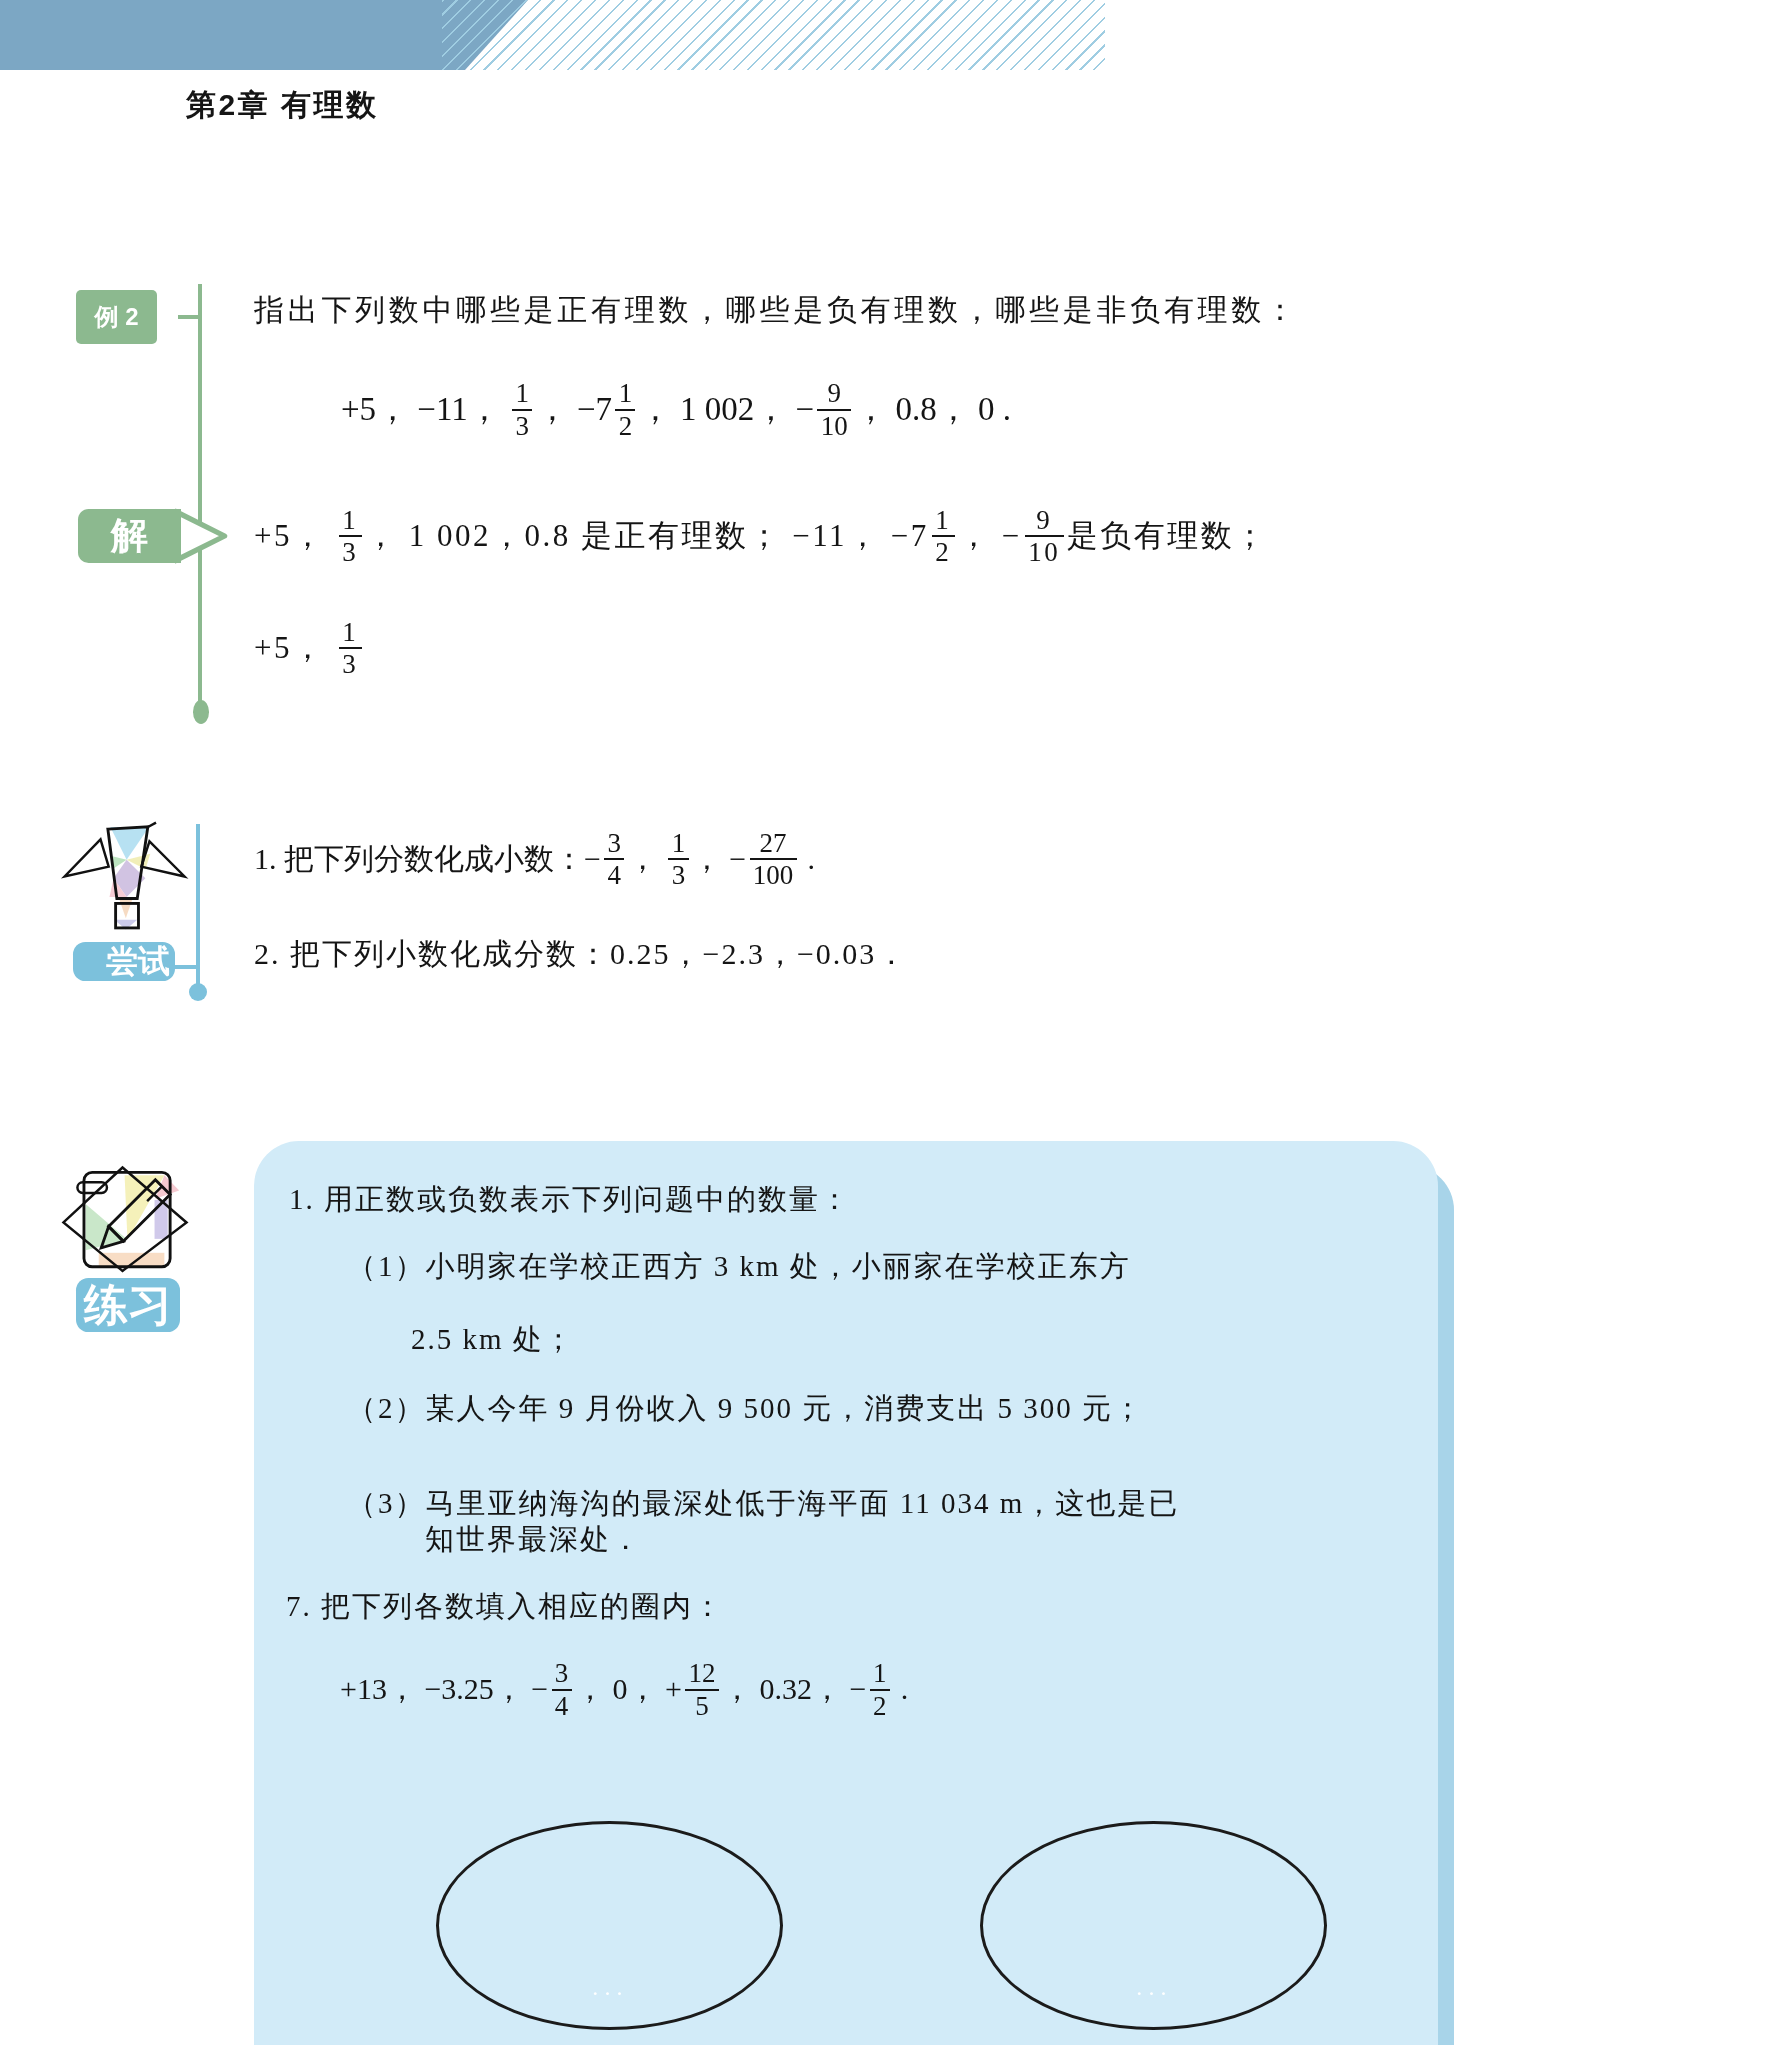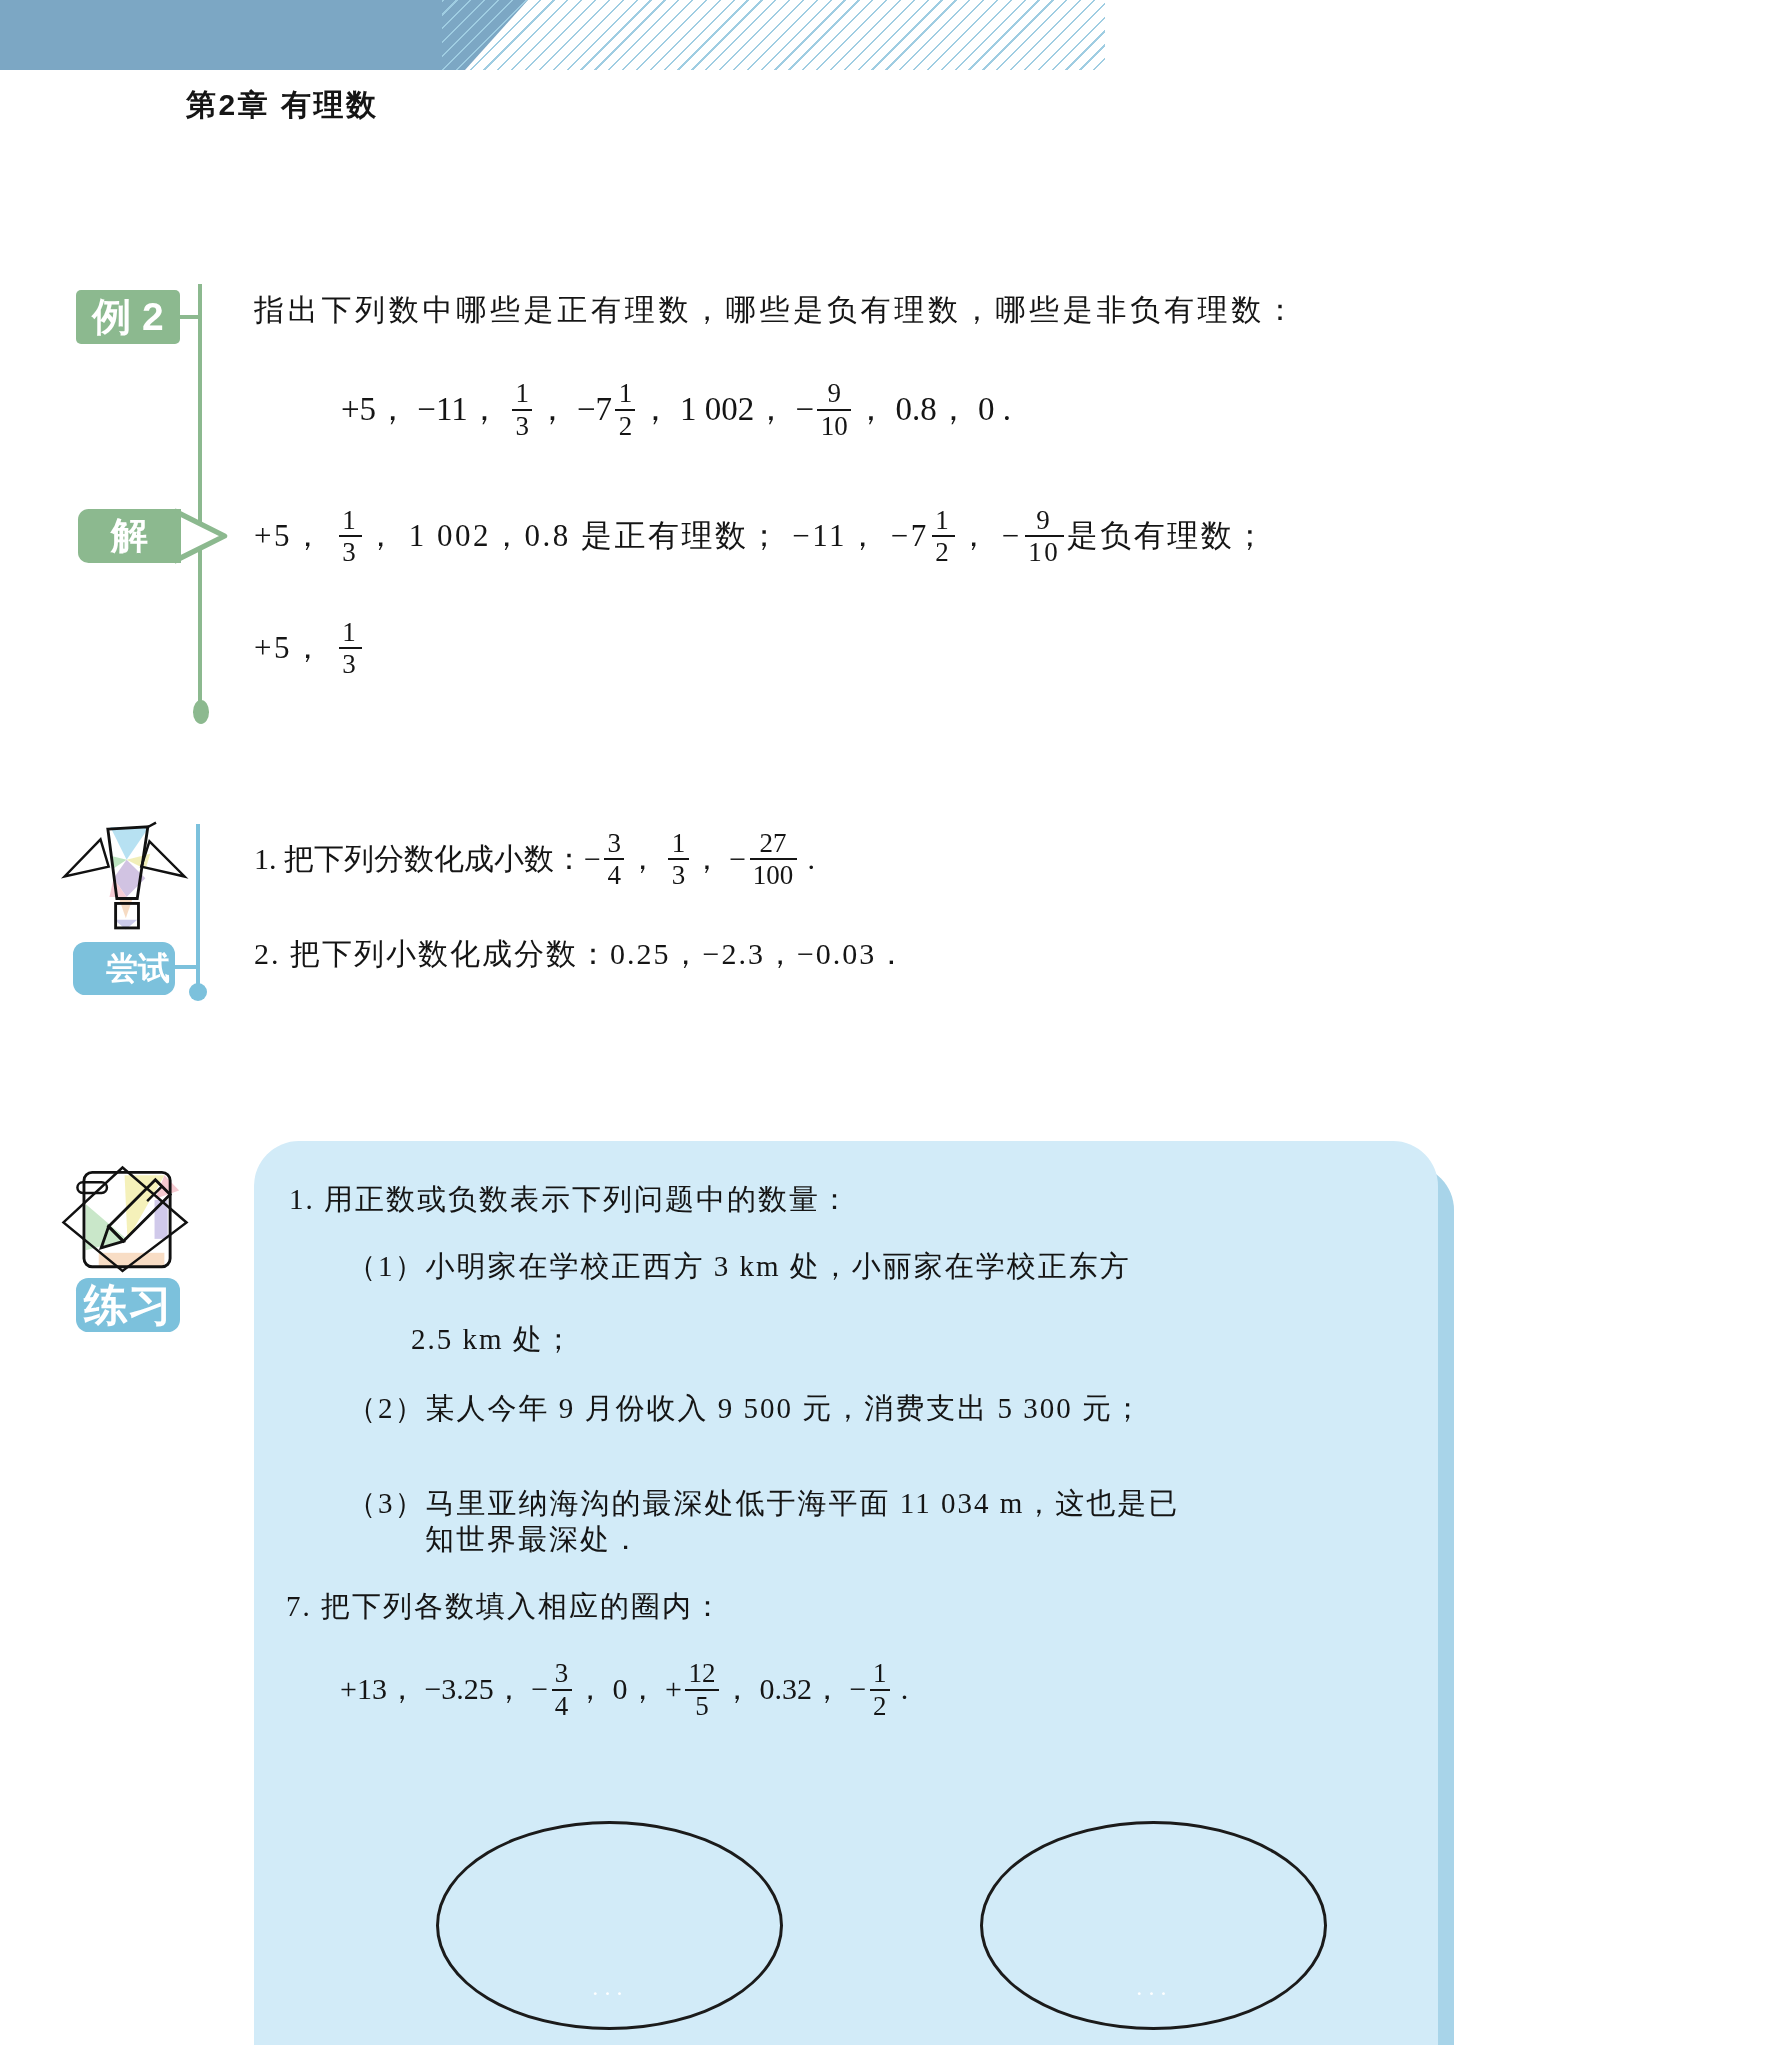--- a/index.html
+++ b/index.html
@@ -20,41 +20,41 @@
 
   
   .banner{left:0;top:0;width:528px;height:70px;background:var(--banner-blue,#7ca7c4);
     clip-path:polygon(0 0,100% 0,calc(100% - 63px) 100%,0 100%);}
   .hatch{left:442px;top:0;width:663px;height:70px;
     background:repeating-linear-gradient(135deg,var(--hatch-blue,#9fcde2) 0 1.6px,transparent 1.6px 9.8px);}
   .chapter{left:186px;top:85px;font-size:30px;font-weight:bold;letter-spacing:2.5px;text-align:right;}
 
   
   .badge{display:flex;align-items:center;justify-content:center;color:#fff;font-weight:bold;}
-  .badge-ex{left:76px;top:290px;width:104px;height:54px;border-radius:5px;
-    background:var(--green,#8cb98f);font-size:39px;z-index:3;}
+  .badge-ex{left:76px;top:290px;width:81px;height:54px;border-radius:5px;
+    background:var(--green,#8cb98f);font-size:24px;z-index:3;}
   .ex-connector{left:178px;top:315px;width:21px;height:4.1px;background:var(--green,#8cb98f);}
   .ex-vline{left:198px;top:284px;width:4.1px;height:432px;background:var(--green,#8cb98f);z-index:1;}
   .ex-dot{left:193px;top:700px;width:16.4px;height:24px;border-radius:50%;background:var(--green,#8cb98f);}
   .prompt{left:254px;top:290px;font-size:30px;letter-spacing:3.7px;}
 
   .badge-sol{left:78px;top:509px;width:103px;height:54px;border-radius:10.6px 0 0 10.6px;
     background:var(--green,#8cb98f);font-size:37px;z-index:3;}
   .sol-arrow{left:175px;top:506px;z-index:2;}
 
   
   .mathline{display:flex;align-items:center;white-space:pre;font-size:33px;}
   .mathline .mtext{line-height:1.15;}
   .frac{display:inline-flex;flex-direction:column;align-items:center;margin:0 3.3px;vertical-align:middle;}
   .frac .num,.frac .den{font-size:27px;line-height:1.12;padding:0 3.3px;}
   .frac .bar{align-self:stretch;height:0;border-top:2.5px solid var(--ink,#151515);}
   .cjkline{font-size:30px;letter-spacing:2.5px;}
 
   
-  .badge-try{left:73px;top:942px;width:102px;height:53px;border-radius:12.3px;
+  .badge-try{left:73px;top:942px;width:102px;height:39px;border-radius:12.3px;
     background:var(--badge-blue,#7cc1dc);font-size:32px;z-index:3;padding-left:28px;}
   .try-vline{left:196px;top:824px;width:4.1px;height:162px;background:var(--badge-blue,#7cc1dc);}
   .try-connector{left:174px;top:965px;width:24px;height:3.7px;background:var(--badge-blue,#7cc1dc);}
   .try-dot{left:189px;top:983px;width:18px;height:18px;border-radius:50%;background:var(--badge-blue,#7cc1dc);}
 
   
   .pbox-shadow{left:270px;top:1165px;width:1184px;height:1122px;border-radius:45px;
     background:var(--box-shadow,#a8d4e9);}
   .pbox{left:254px;top:1141px;width:1184px;height:1130px;border-radius:45px;
     background:var(--box-fill,#d2ebf8);}

